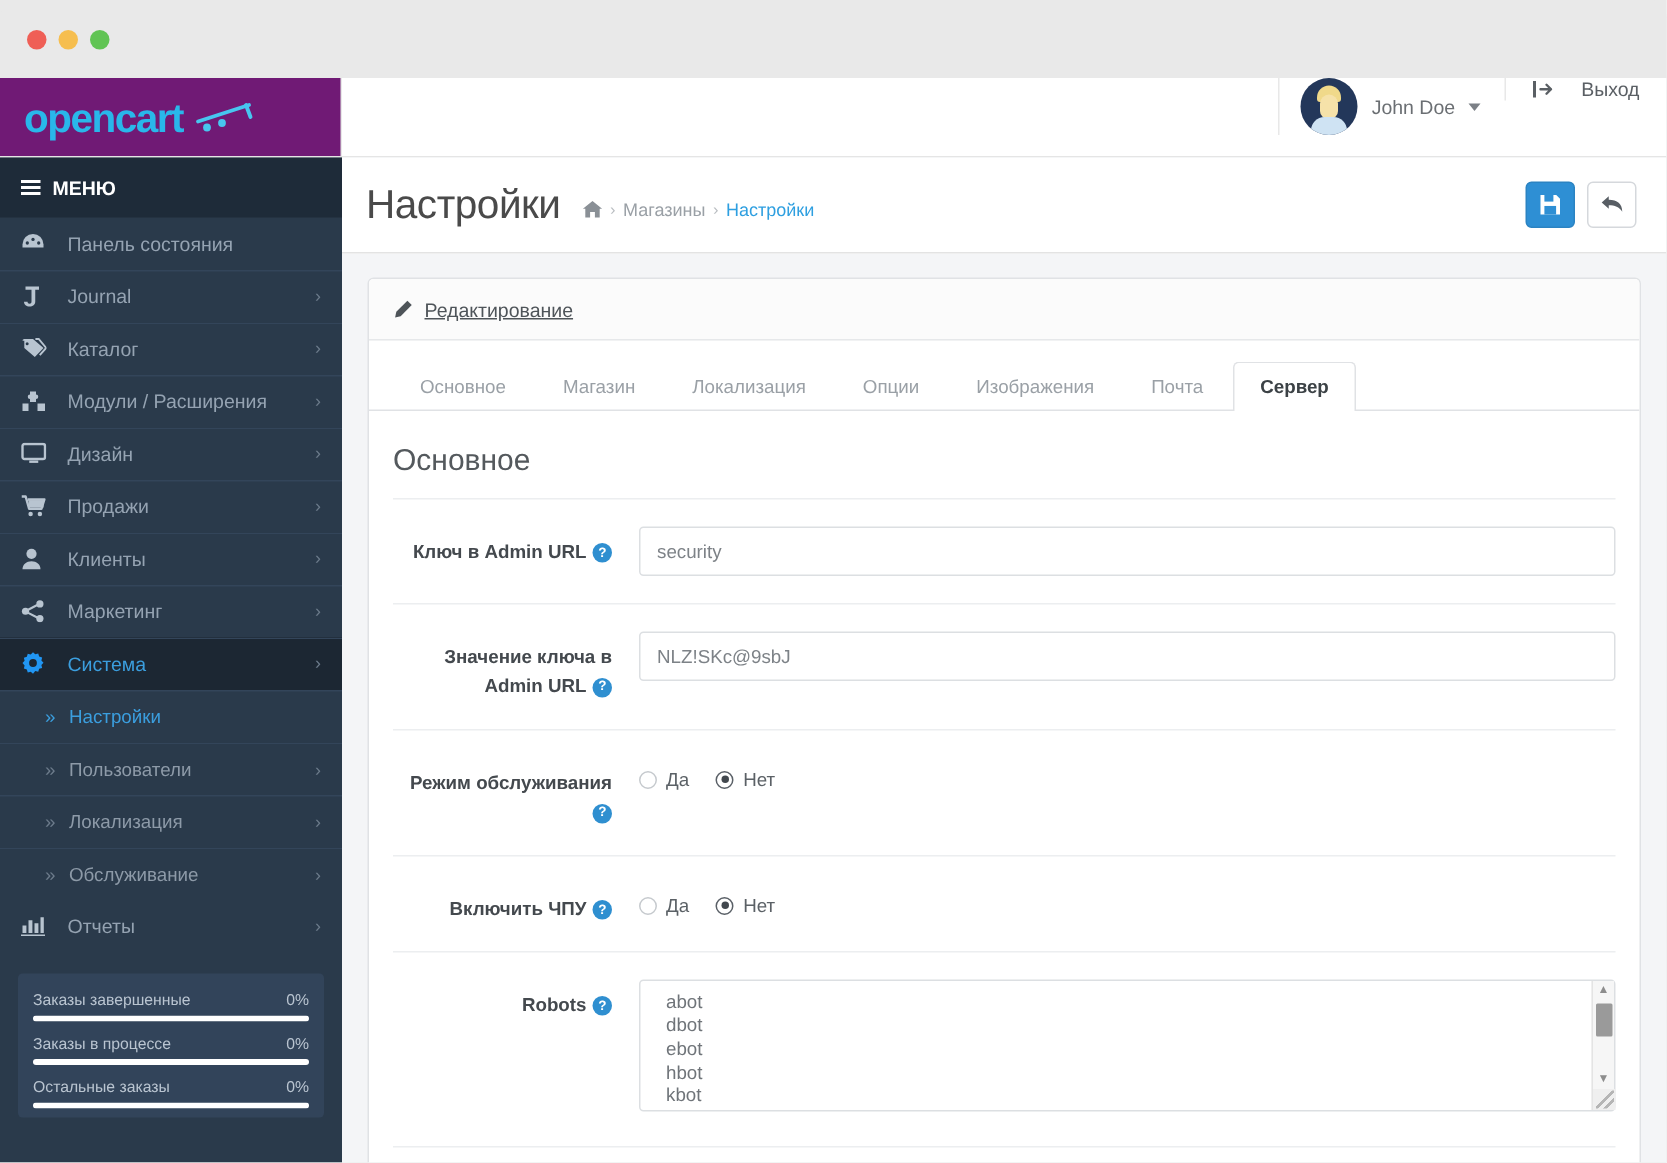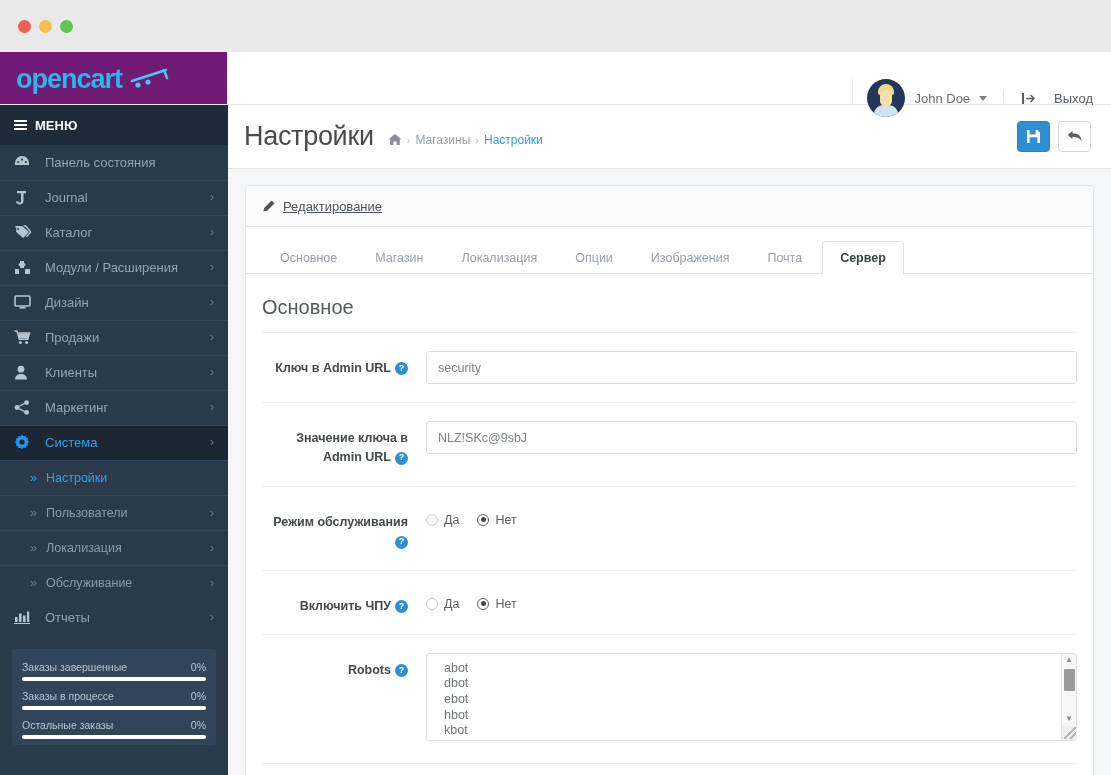--- a/index.html
+++ b/index.html
@@ -49,21 +49,21 @@
     background: #701a75;
   }
   .logo-wrap { display: flex; align-items: flex-end; gap: 6px; }
   .logo-text {
     font-size: 27px; font-weight: bold; letter-spacing: -1.0px;
     color: #29b7ea; line-height: 1; position: relative;
   }
   .logo-cart { width: 42px; height: 26px; margin-bottom: 3px; }
 
   .header-spacer { flex: 1; }
-  .header-right { display: flex; align-items: center; margin-top: 40px; }
+  .header-right { display: flex; align-items: flex-start; }
   .user-box {
     display: flex; align-items: center; gap: 9px;
     padding: 0 16px 0 14px;
     border-left: 1px solid #e8e8e8;
   }
   .avatar {
     width: 38px; height: 38px; border-radius: 50%;
     background: #23375a; overflow: hidden; position: relative;
   }
   .avatar .hair {

